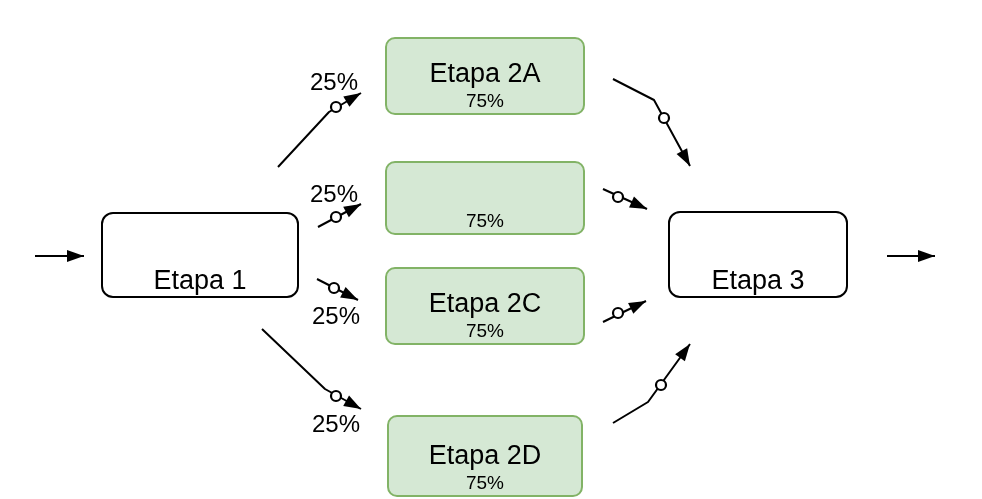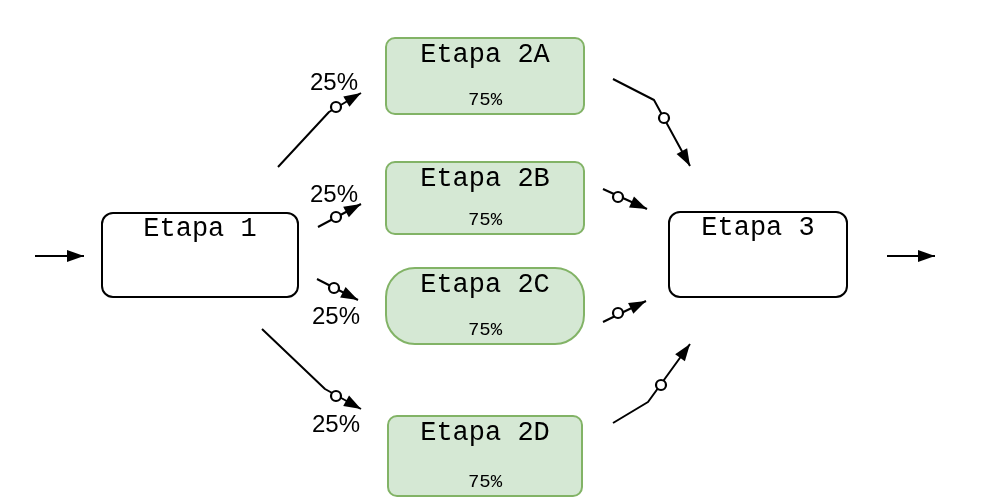--- a/index.html
+++ b/index.html
@@ -27,43 +27,42 @@
     stroke: var(--edge, #000000);
     stroke-width: 2.2;
   }
 
   .node {
     position: absolute;
     box-sizing: border-box;
     display: flex;
     flex-direction: column;
     align-items: center;
-    justify-content: space-between;
+    justify-content: flex-end;
     text-align: center;
-    font-family: Liberation Mono, monospace;
   }
   .terminal {
     background: var(--terminal-fill, #ffffff);
     border: 2px solid var(--terminal-border, #000000);
     border-radius: 12px;
   }
   .terminal .title { font-size: 27px; line-height: 1.15; }
 
   .stage {
     background: var(--stage2-fill, #d5e8d4);
     border: 2px solid var(--stage2-border, #82b366);
     border-radius: 10px;
   }
   .stage .title { font-size: 27px; line-height: 1.2; }
   .stage .value { font-size: 19px; line-height: 1.25; }
 
   .node-etapa1 { left: 101px; top: 212px; width: 198px; height: 86px; }
   .node-etapa2a { left: 385px; top: 37px;  width: 200px; height: 78px; }
   .node-etapa2b { left: 385px; top: 161px; width: 200px; height: 74px; }
-  .node-etapa2c { left: 385px; top: 267px; width: 200px; height: 78px; border-radius: 30px; }
+  .node-etapa2c { left: 385px; top: 267px; width: 200px; height: 78px; }
   .node-etapa2d { left: 387px; top: 375px; width: 196px; height: 82px; margin-top: 40px; }
   .node-etapa3 { left: 668px; top: 211px; width: 180px; height: 87px; }
 
   .edge-label {
     position: absolute;
     transform: translate(-50%, -50%);
     font-size: 24px;
     white-space: nowrap;
   }
   .label-2a { left: 334px; top: 82px; }
@@ -109,21 +108,20 @@
   <div class="node terminal node-etapa1">
     <span class="title">Etapa 1</span>
   </div>
 
   <div class="node stage node-etapa2a">
     <span class="title">Etapa 2A</span>
     <span class="value">75%</span>
   </div>
 
   <div class="node stage node-etapa2b">
-    <span class="title">Etapa 2B</span>
     <span class="value">75%</span>
   </div>
 
   <div class="node stage node-etapa2c">
     <span class="title">Etapa 2C</span>
     <span class="value">75%</span>
   </div>
 
   <div class="node stage node-etapa2d">
     <span class="title">Etapa 2D</span>

